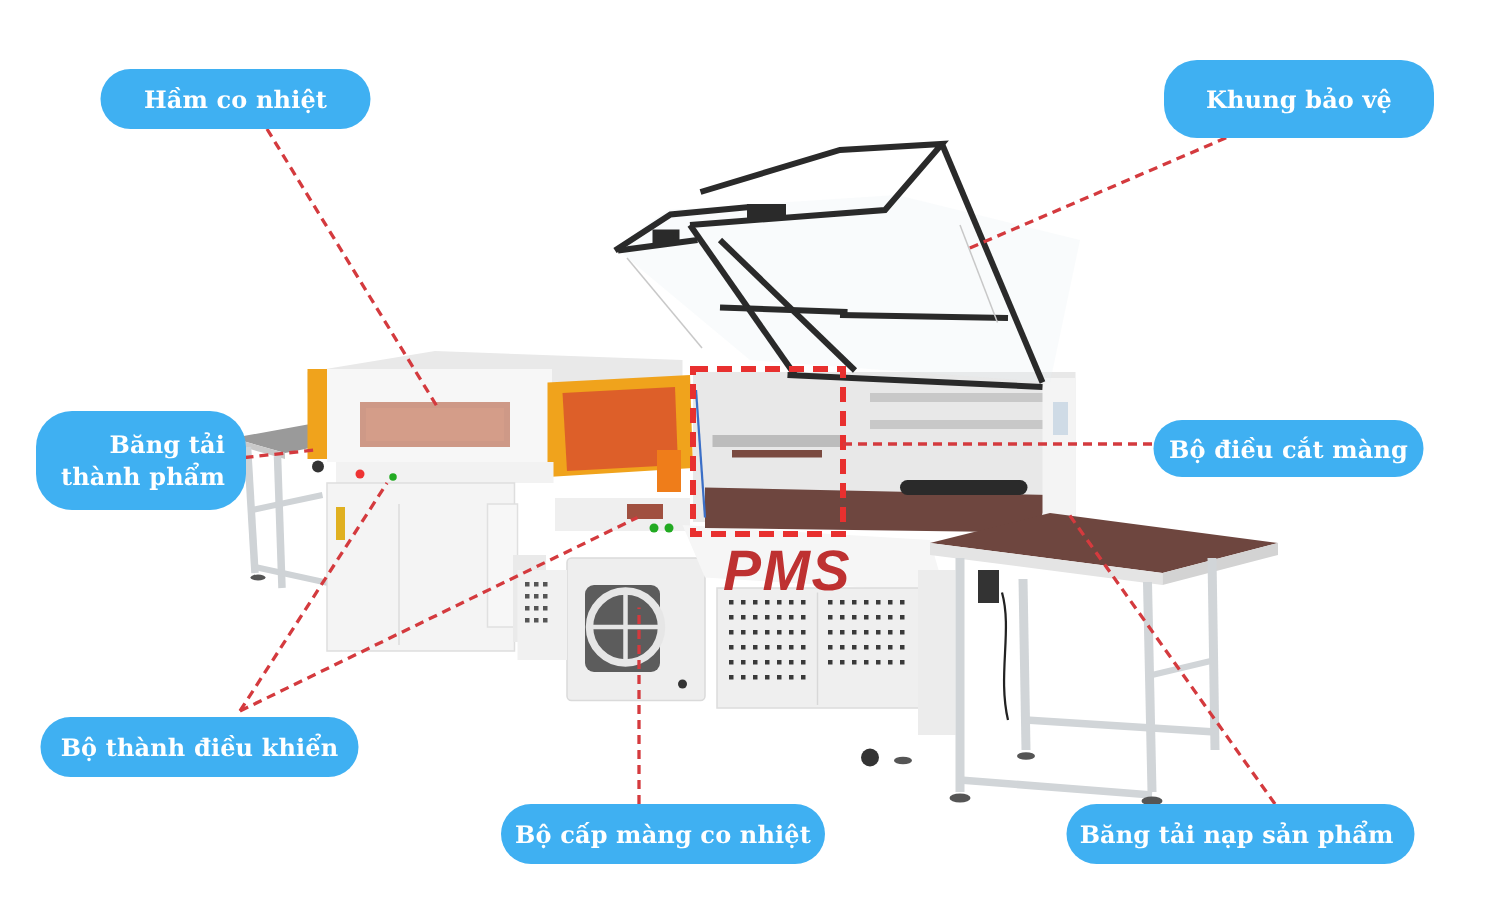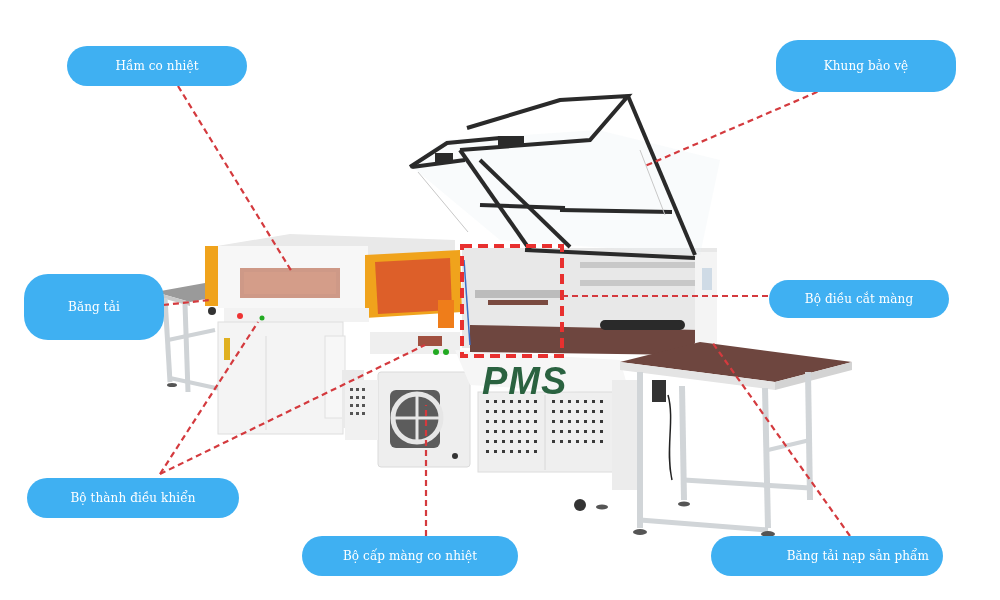--- a/index.html
+++ b/index.html
@@ -7,38 +7,38 @@
       width: 1000px; height: 600px; overflow: hidden;
       background: #ffffff;
       font-family: "DejaVu Serif", "Liberation Serif", serif;
       position: relative;
     }
     #stage { position: absolute; left: 0; top: 0; width: 1000px; height: 600px; }
     .pill {
       position: absolute;
       background: #3fb0f2;
       color: #ffffff;
-      font-weight: normal;
-      font-size: 12px;
+      font-weight: bold;
+      font-size: 16px;
       line-height: 21px;
       text-align: center;
       border-radius: 22px;
       display: flex; align-items: center; justify-content: center;
       padding: 10px 14px;
       box-sizing: border-box;
       letter-spacing: 0.1px;
       white-space: nowrap;
     }
     .pill.two { white-space: normal; border-radius: 24px; flex-direction: column; }
     .pill span { display: block; }
     #watermark {
       position: absolute; left: 482px; top: 360px;
       font-family: "Liberation Sans", sans-serif;
       font-style: italic; font-weight: bold; font-size: 38px;
-      color: #14532d; opacity: 0.9; letter-spacing: 1px;
+      color: #b91c1c; opacity: 0.9; letter-spacing: 1px;
     }
   </style>
 </head>
 <body>
 
 <div id="stage">
   <svg width="1000" height="600" viewBox="0 0 1000 600">
 
     <g>
       <polygon points="155,292 205,283 240,292 190,302" fill="#9a9a9a"></polygon>
@@ -257,32 +257,33 @@
   <div id="watermark">PMS</div>
 
   <div class="pill" style="left:67px; top:46px; width:180px; height:40px;">
     <span>Hầm co nhiệt</span>
   </div>
 
   <div class="pill" style="left:776px; top:40px; width:180px; height:52px;">
     <span>Khung bảo vệ</span>
   </div>
 
-  <div class="pill two" style="left:24px; top:274px; width:140px; height:66px;">
+  <div class="pill two" style="left:24px; top:274px; width:140px; height:66px;align-items:flex-end;">
     <span>Băng tải</span>
+    <span>thành phẩm</span>
   </div>
 
   <div class="pill" style="left:769px; top:280px; width:180px; height:38px;">
     <span>Bộ điều cắt màng</span>
   </div>
 
   <div class="pill" style="left:27px; top:478px; width:212px; height:40px;">
     <span>Bộ thành điều khiển</span>
   </div>
 
-  <div class="pill" style="left:302px; top:536px; width:216px; height:40px;">
+  <div class="pill" style="left:334px; top:536px; width:216px; height:40px;">
     <span>Bộ cấp màng co nhiệt</span>
   </div>
 
   <div class="pill" style="left:711px; top:536px; width:232px; height:40px;justify-content:flex-end;">
     <span>Băng tải nạp sản phẩm</span>
   </div>
 </div>
 
 </body></html>

